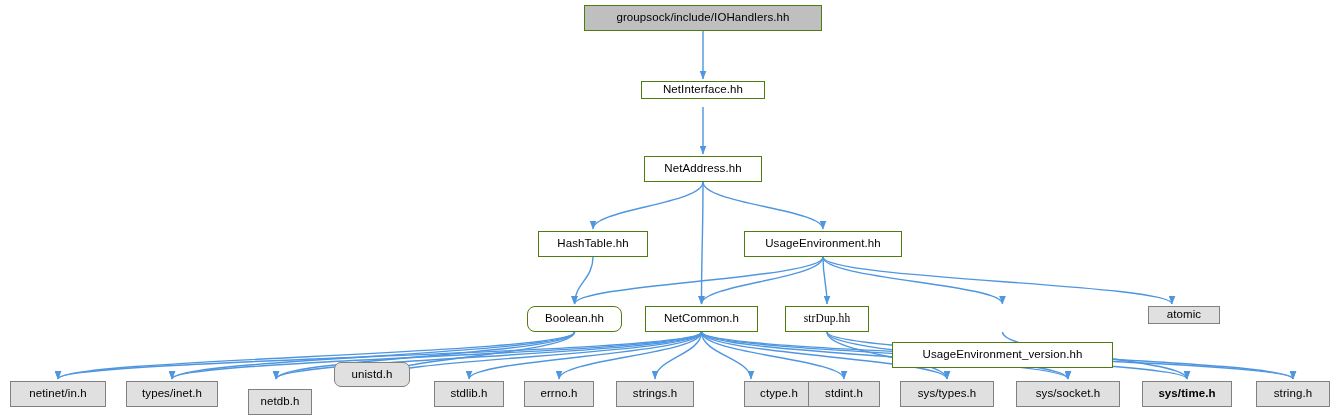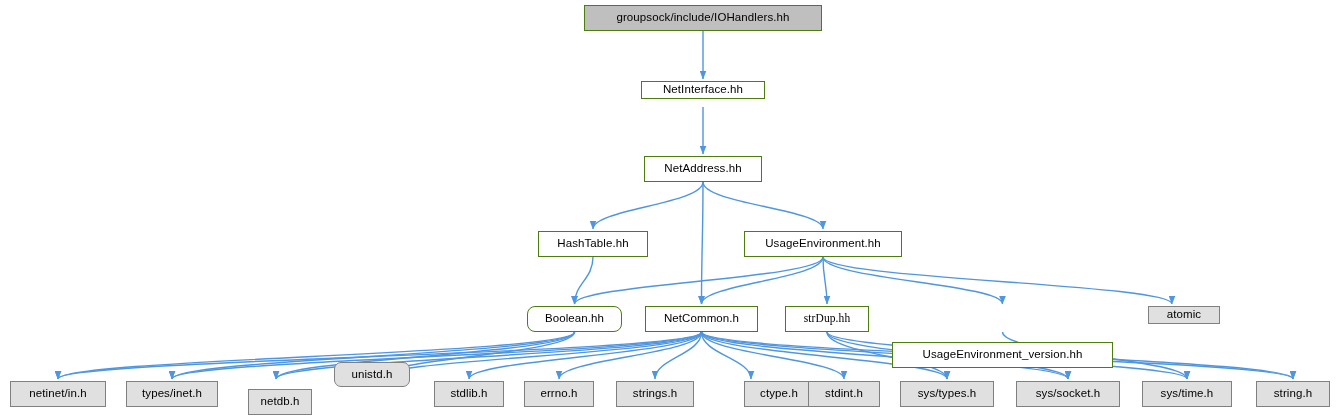--- a/index.html
+++ b/index.html
@@ -146,20 +146,20 @@
       </div>
       <div class="node plain" style="left: 808px; top: 381px; width: 72px; height: 26px;">
         <span>stdint.h</span>
       </div>
       <div class="node plain" style="left: 900px; top: 381px; width: 94px; height: 26px;">
         <span>sys/types.h</span>
       </div>
       <div class="node plain" style="left: 1016px; top: 381px; width: 104px; height: 26px;">
         <span>sys/socket.h</span>
       </div>
-      <div class="node plain" style="left: 1142px; top: 381px; width: 90px; height: 26px;">
+      <div class="node plain" style="left: 1142px; top: 381px; width: 90px; height: 26px; font-weight: bold;">
         <span>sys/time.h</span>
       </div>
       <div class="node plain" style="left: 1256px; top: 381px; width: 74px; height: 26px;">
         <span>string.h</span>
       </div>
     </div>
 </div>
 
 </body></html>

